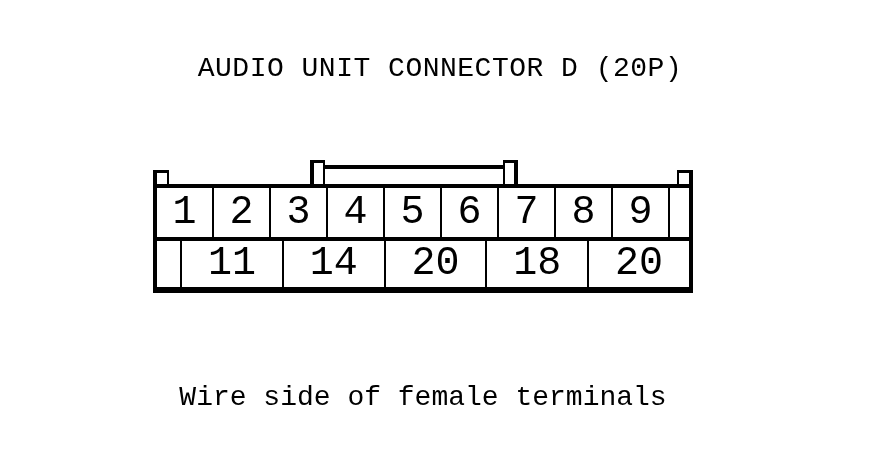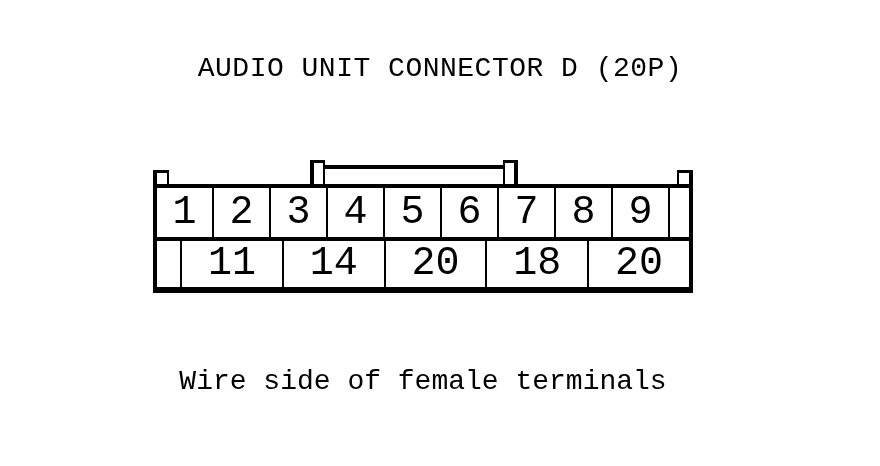--- a/index.html
+++ b/index.html
@@ -21,21 +21,21 @@
     top: 53px;
     left: 0;
     width: 880px;
     text-align: center;
     font-size: 28px;
     letter-spacing: 0.5px;
     white-space: nowrap;
   }
   .caption {
     position: absolute;
-    top: 366px;
+    top: 382px;
     left: 153px;
     width: 540px;
     text-align: center;
     font-size: 28px;
     white-space: nowrap;
   }
   
   .shell {
     position: absolute;
     left: 153px;

